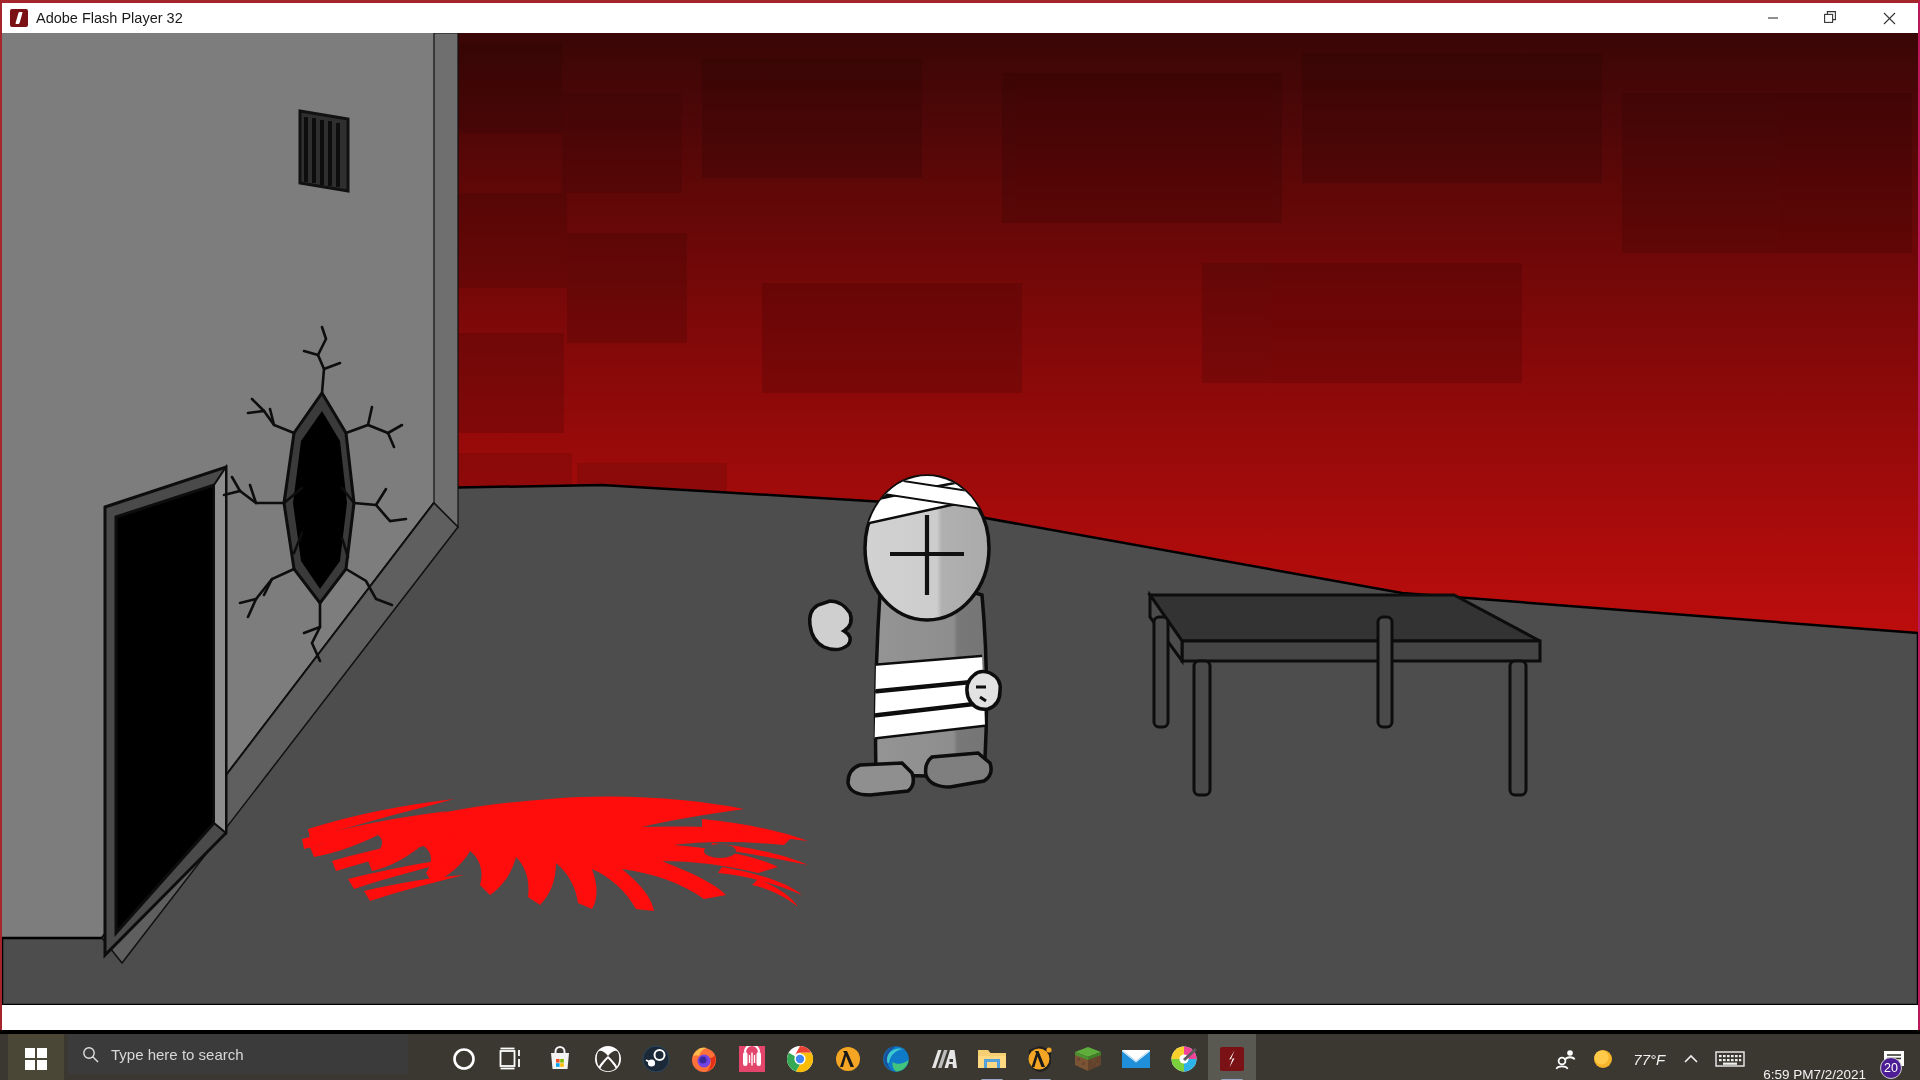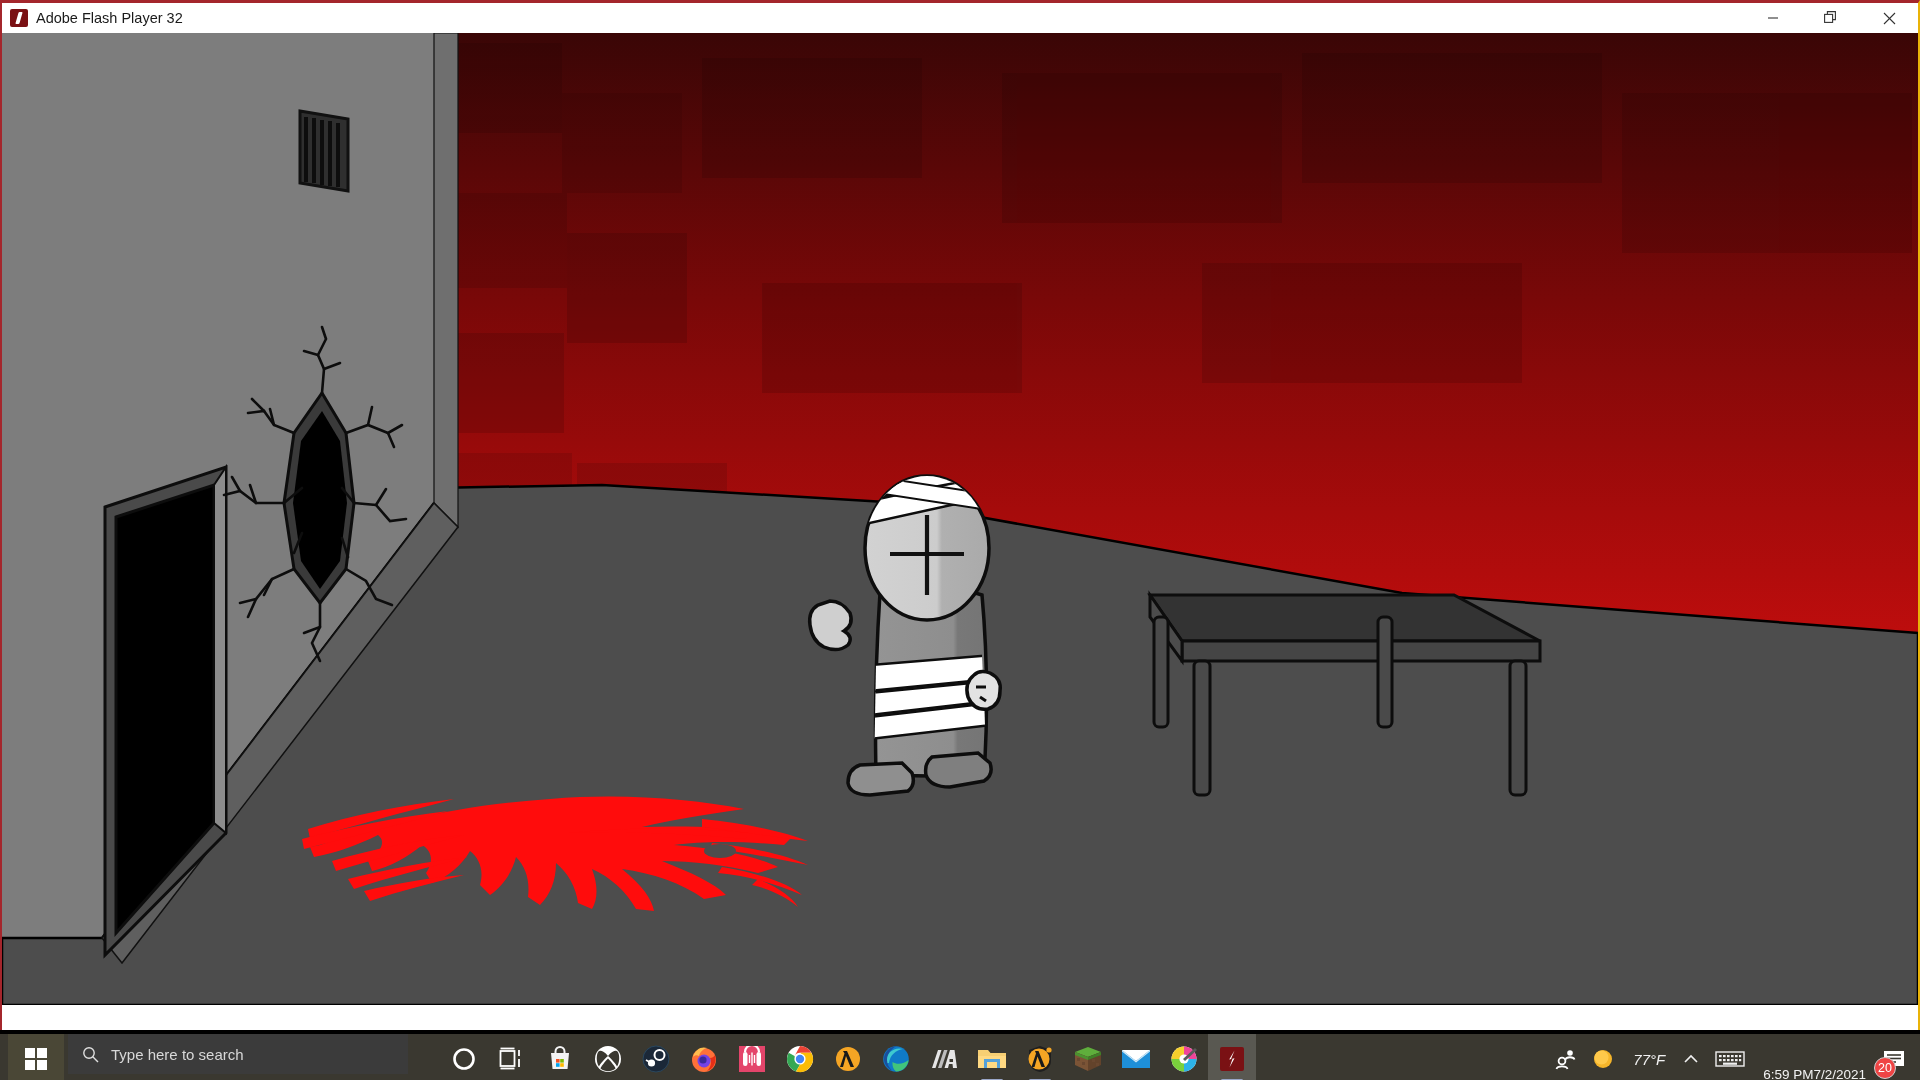--- a/index.html
+++ b/index.html
@@ -16,21 +16,21 @@
   }
 
   
   #flash-window {
     position: absolute;
     left: 0; top: 0;
     width: 1920px; height: 1030px;
     background: #ffffff;
     border-top: 3px solid #a4262c;
     border-left: 2px solid #a4262c;
-    border-right: 2px solid #eab308;
+    border-right: 2px solid #be185d;
   }
 
   
   #title-bar {
     position: relative;
     height: 30px;
     background: #ffffff;
     display: flex;
     align-items: center;
   }
@@ -168,24 +168,24 @@
     display: flex; flex-direction: row;
     align-items: flex-end; justify-content: center;
     padding: 0 10px;
     height: 50px;
     line-height: 1.25;
   }
   #clock div { font-size: 13.5px; color: #f2f2f2; white-space: nowrap; }
   #notif-item { position: relative; padding: 0 10px 0 6px; }
   #notif-badge {
     position: absolute;
-    right: 20px; bottom: 5px;
+    right: 14px; bottom: 5px;
     min-width: 22px; height: 22px;
     border-radius: 11px;
-    background: #ef4444;
+    background: #4c1d95;
     border: 1.5px solid #cfcfcf;
     color: #ffffff;
     font-size: 12.5px;
     display: flex; align-items: center; justify-content: center;
     padding: 0 3px;
   }
 </style>
 </head>
 <body>
 

